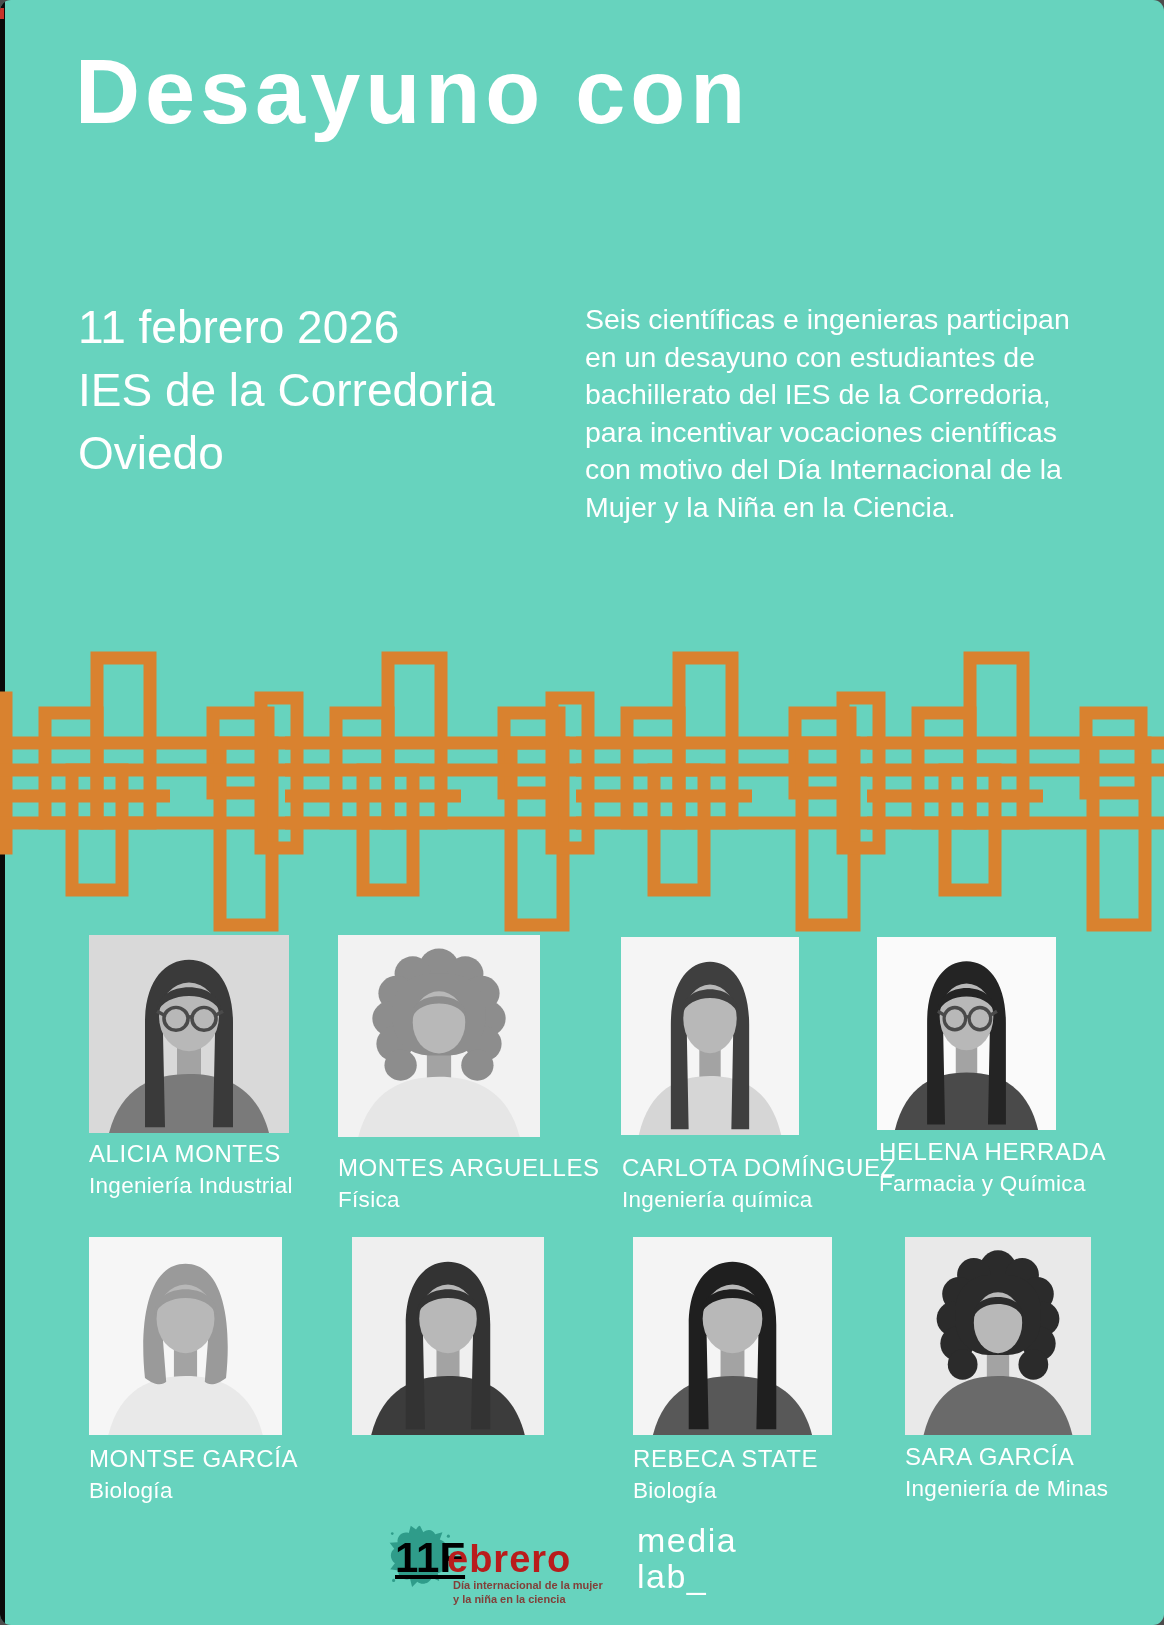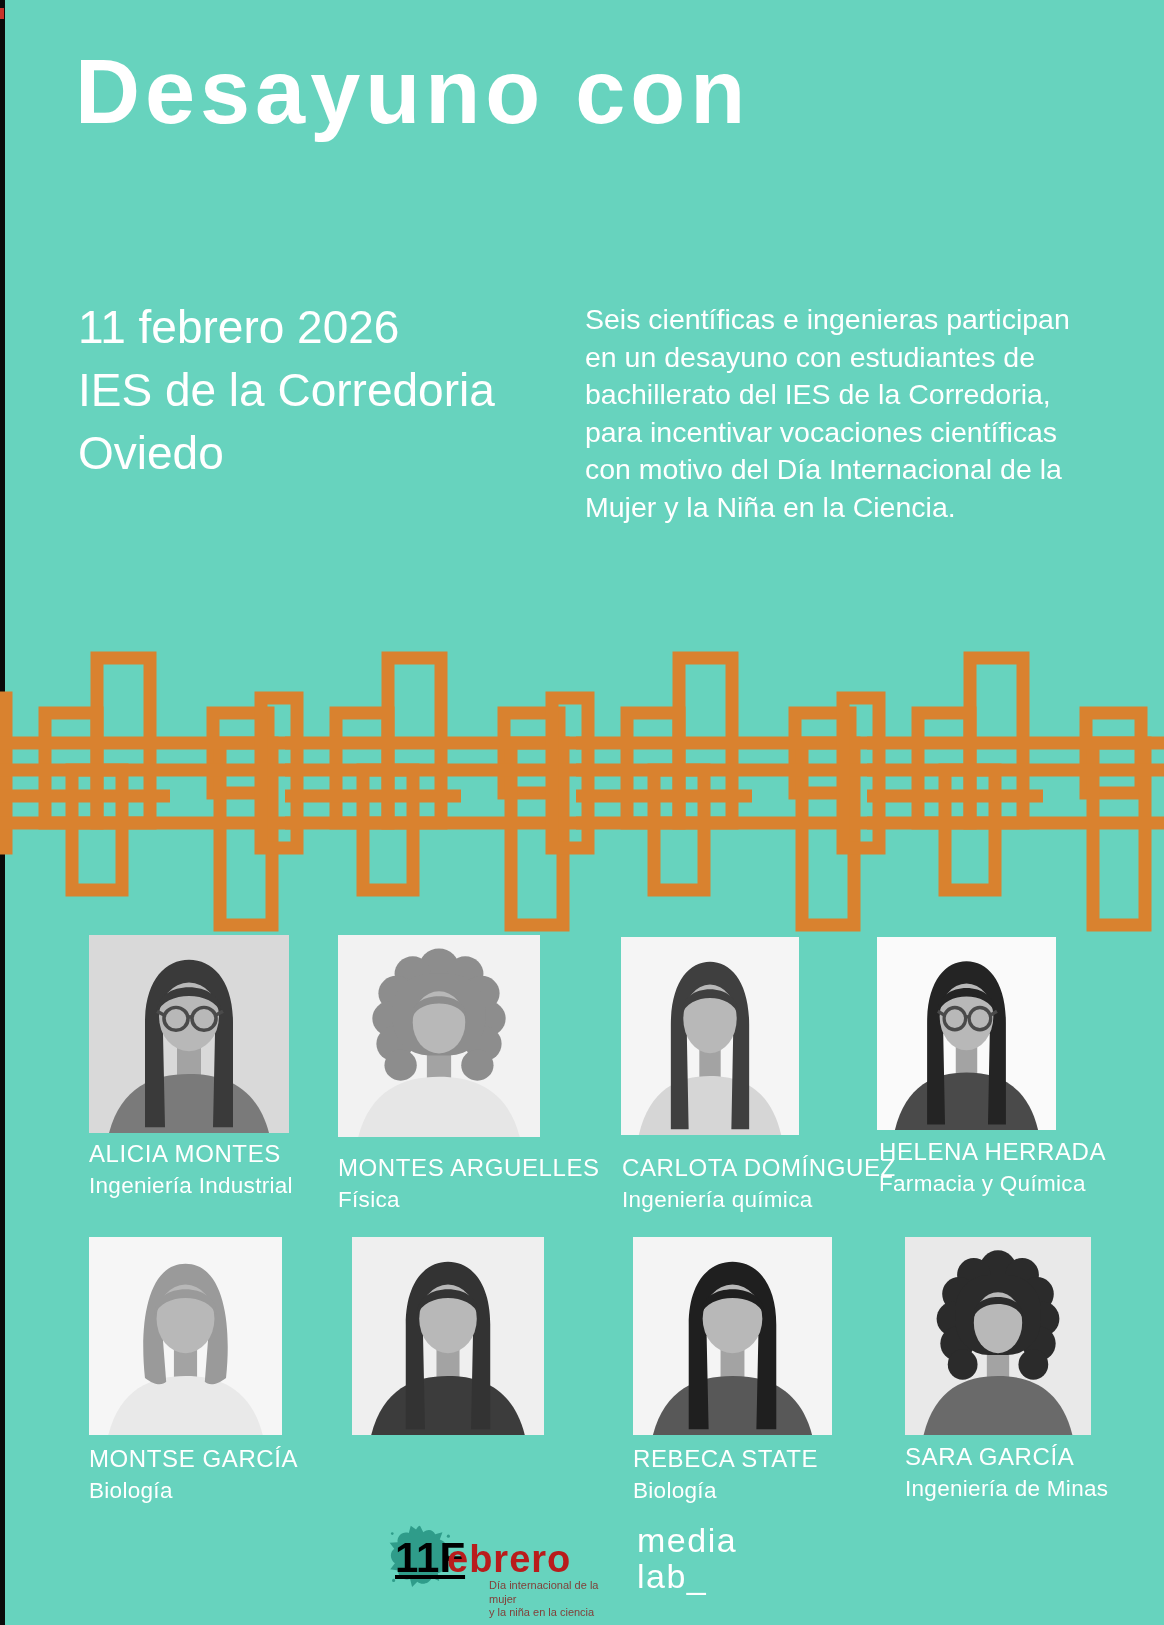--- a/index.html
+++ b/index.html
@@ -3,20 +3,21 @@
 <meta charset="utf-8">
 <style>
   html,body{margin:0;padding:0;background:#4c4c4c;}
   .poster{
     position:relative;
     width:1164px;height:1625px;
     background:#67d3be;
     overflow:hidden;
     font-family:"Liberation Sans", sans-serif;
     color:#ffffff;
+    border-radius:11px;
   }
   
   .edge-strip{position:absolute;left:0;top:0;width:5px;height:100%;background:#0b0b0b;}
   .edge-strip .tick{position:absolute;left:0;width:4px;height:11px;background:#c8342b;}
   .tick.t1{top:8px}.tick.t2{top:703px}.tick.t3{top:757px}
 
   
   .title-line1{
     position:absolute;left:75px;top:42px;
     font-size:90px;font-weight:bold;letter-spacing:5px;
@@ -54,21 +55,21 @@
   .f11-bold{
     position:absolute;left:12px;top:16px;
     font-size:42px;font-weight:bold;color:#000000;letter-spacing:0px;text-decoration:underline;
   }
   .f11-rest{
     position:absolute;left:64px;top:20px;
     font-size:38px;font-weight:bold;color:#b91c1c;letter-spacing:1px;
   }
   .f11-tagline{
     position:absolute;left:70px;top:61px;
-    font-size:11px;font-weight:normal;line-height:13.5px;color:#82403a;margin-left:36px;
+    font-size:11px;font-weight:bold;line-height:13.5px;color:#82403a;
   }
   .medialab{
     position:absolute;left:637px;top:1522px;
     font-size:34px;line-height:36px;font-weight:normal;
     color:#ffffff;letter-spacing:1.5px;
   }
 </style>
 </head>
 <body>
 

